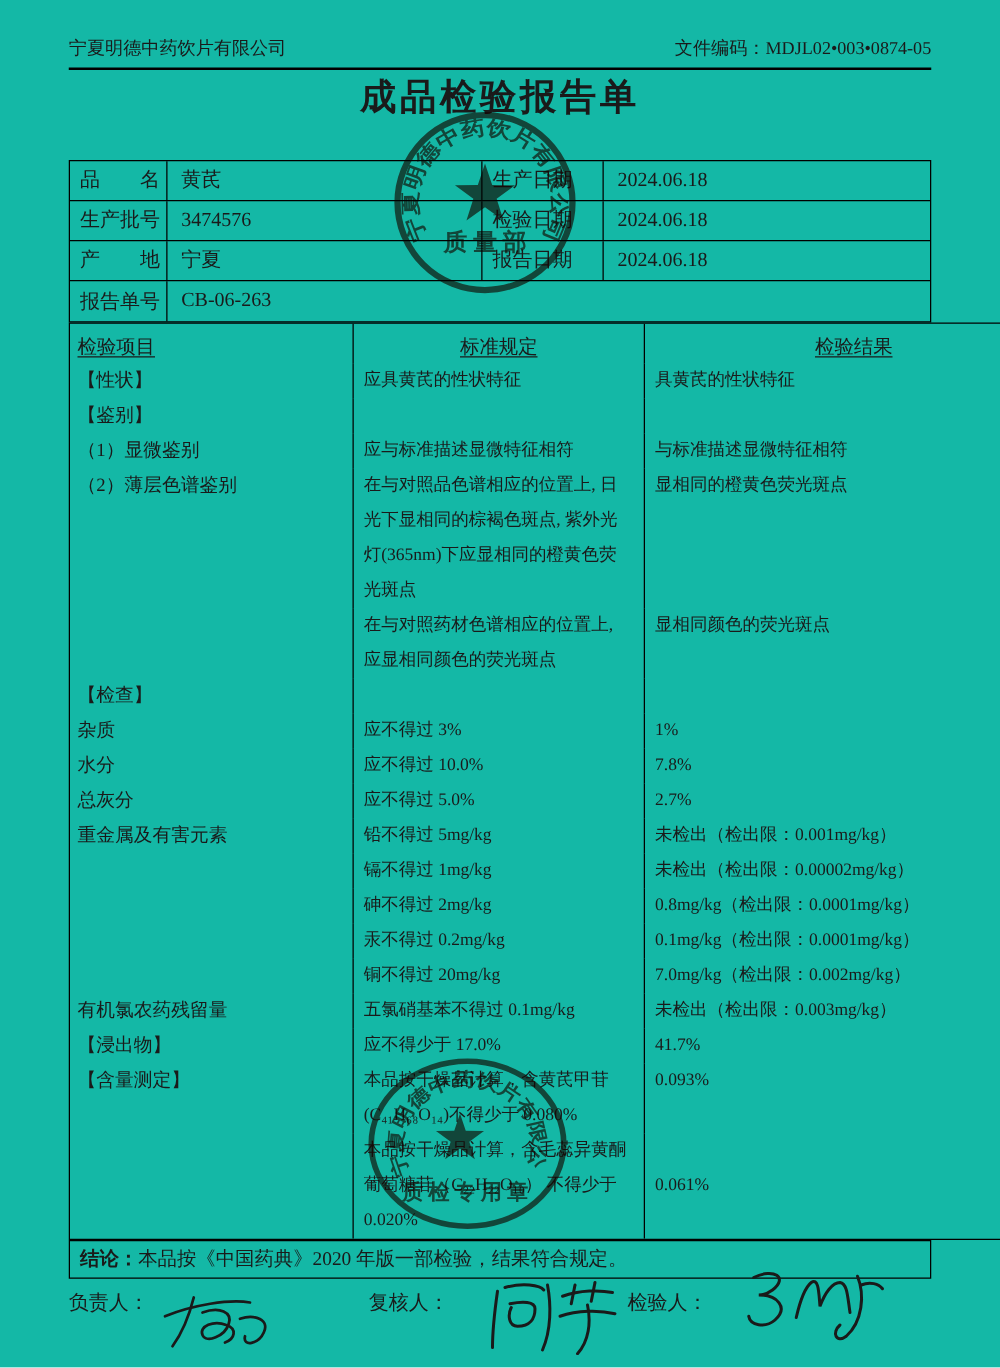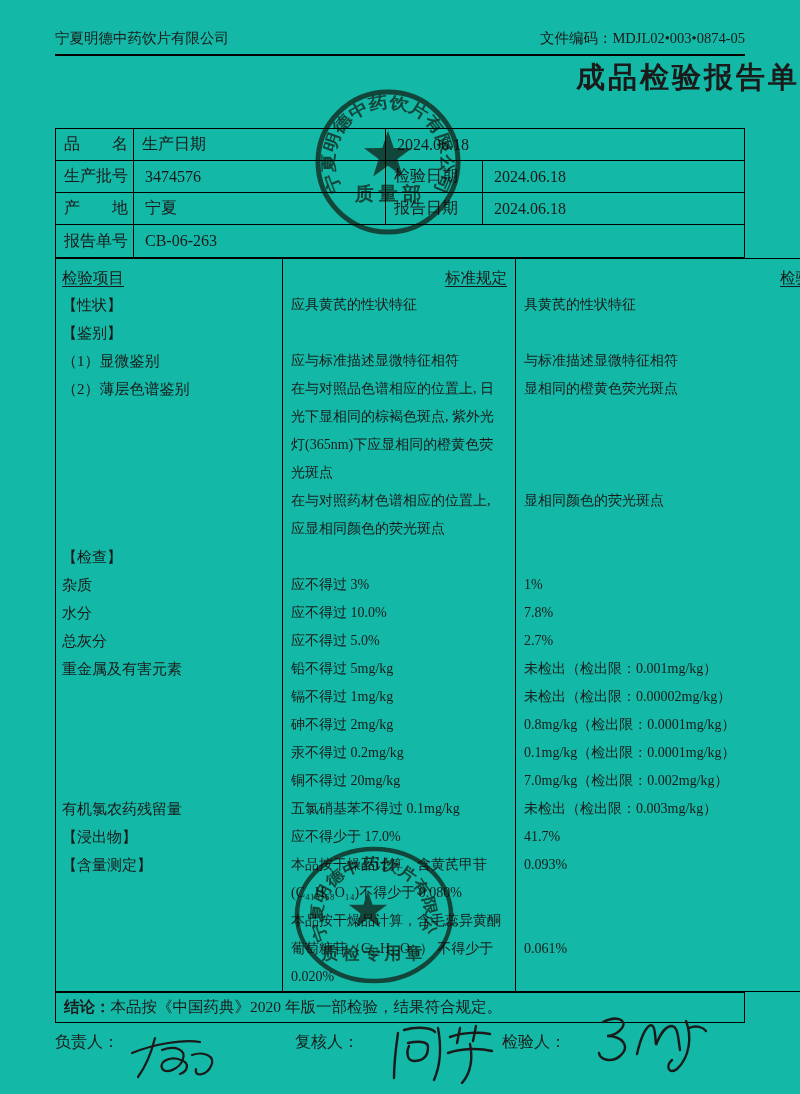--- a/index.html
+++ b/index.html
@@ -4,41 +4,41 @@
 <style>
   * { margin:0; padding:0; box-sizing:border-box; }
   html,body { background:#ffffff; }
   body { font-family:"Liberation Serif","DejaVu Serif",serif; color:#1a1a1a; }
   .page { position:relative; width:800px; height:1094px; background:#14b8a6; overflow:hidden; }
 
   
   .doc-header { position:absolute; left:55px; top:26px; width:690px; height:30px;
                 display:flex; justify-content:space-between; align-items:flex-end;
                 font-size:14.5px; padding-bottom:6px; border-bottom:2px solid #000; }
-  .doc-title { position:absolute; left:0; top:58px; width:800px; text-align:right;
+  .doc-title { position:absolute; left:0; top:58px; width:800px; text-align:center;
                font-size:29px; font-weight:bold; letter-spacing:3px; }
 
   
   .info-table { position:absolute; left:55px; top:128px; width:690px; border:1.5px solid #000; }
   .info-row { display:grid; grid-template-columns:78px 252px 97px 1fr; height:32px; border-bottom:1px solid #000; }
   .info-row.last { grid-template-columns:78px 1fr; border-bottom:none; }
   .info-cell { display:flex; align-items:center; font-size:16px; padding-left:8px;
                border-right:1px solid #000; overflow:hidden; }
   .info-cell:last-child { border-right:none; }
   .info-cell.value { padding-left:11px; }
 
   
   .main-table { position:absolute; left:55px; top:258px; width:796px; height:734px;
                 border:1.5px solid #000; overflow:hidden; }
   .main-head, .mrow { display:grid; grid-template-columns:227px 233px 1fr; }
   .main-head .mcell { padding-top:5px; height:32px; font-size:15.5px; }
   .mcell { padding:0 8px; border-right:1px solid #000; line-height:28px; font-size:15px; }
   .mcell:last-child { border-right:none; }
   .head-label { text-decoration:underline; text-underline-offset:3px; }
-  .mcell.center { text-align:right; }
+  .mcell.center { text-align:center; }
   .mitem { padding-left:6px; white-space:pre; }
   .mstd  { white-space:pre; font-size:14px; }
   .mres  { white-space:pre; font-size:14px; }
   .mrow:last-child .mres { padding-top:28px; }
 
   
   .conclusion { position:absolute; left:55px; top:992px; width:690px; height:31px;
                 border:1.5px solid #000; display:flex; align-items:center;
                 font-size:15.5px; padding-left:8px; }
   .conclusion b { font-weight:bold; }
@@ -60,20 +60,21 @@
   <div class="doc-header">
     <span>宁夏明德中药饮片有限公司</span>
     <span>文件编码：MDJL02•003•0874-05</span>
   </div>
 
   <div class="doc-title">成品检验报告单</div>
 
   <div class="info-table">
     <div class="info-row">
       <div class="info-cell">品　　名</div>
+      <div class="info-cell value">黄芪</div>
       <div class="info-cell">生产日期</div>
       <div class="info-cell value">2024.06.18</div>
     </div>
     <div class="info-row">
       <div class="info-cell">生产批号</div>
       <div class="info-cell value">3474576</div>
       <div class="info-cell">检验日期</div>
       <div class="info-cell value">2024.06.18</div>
     </div>
     <div class="info-row">

